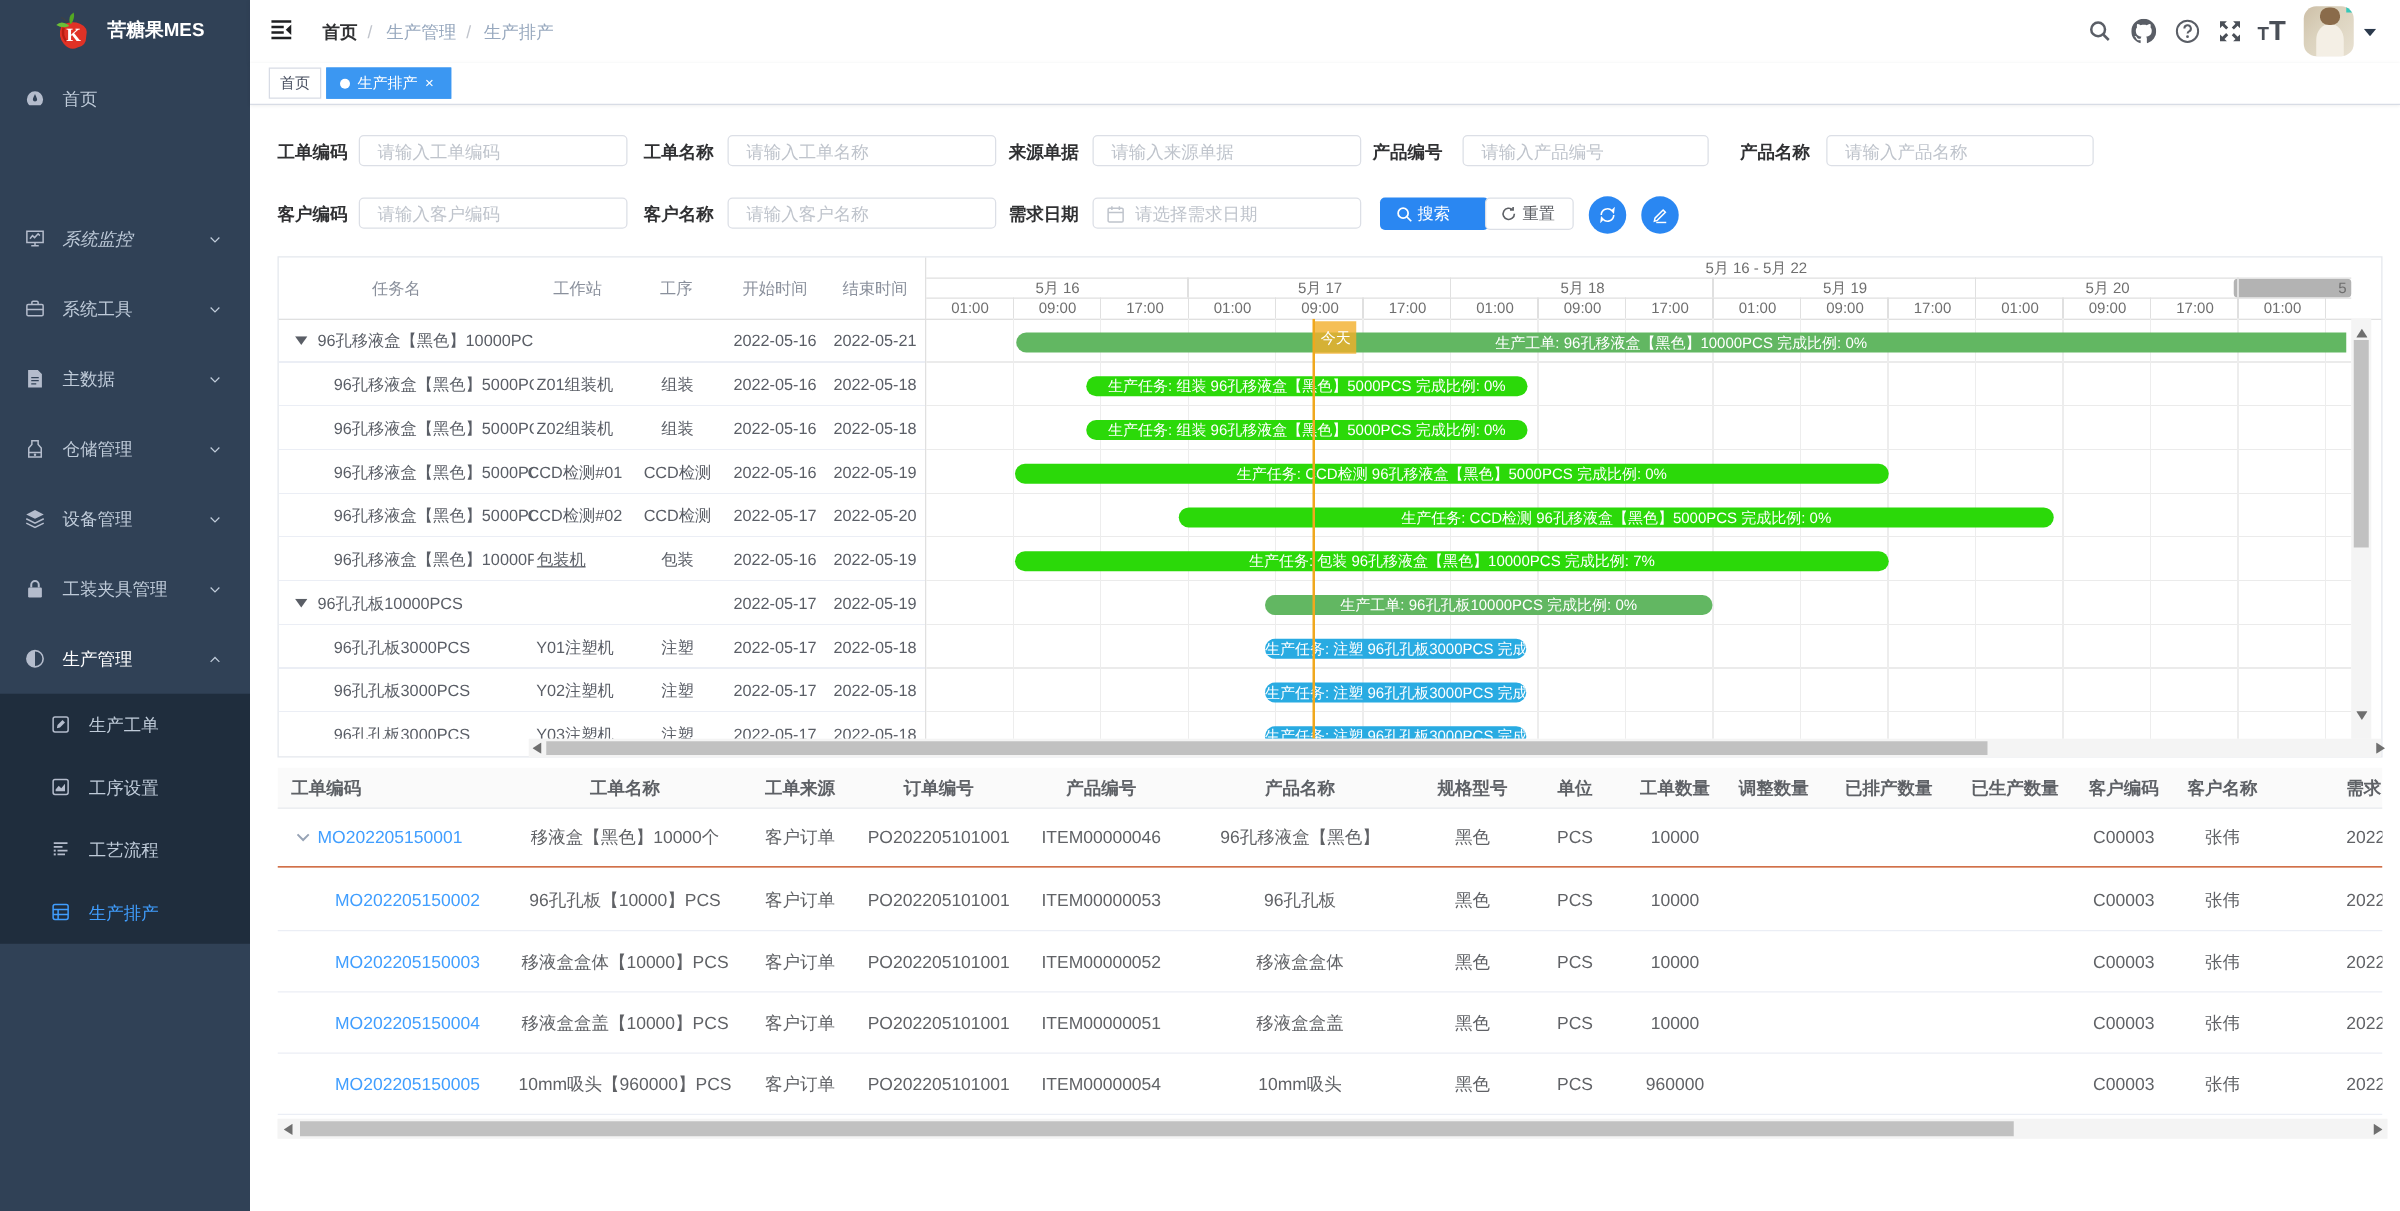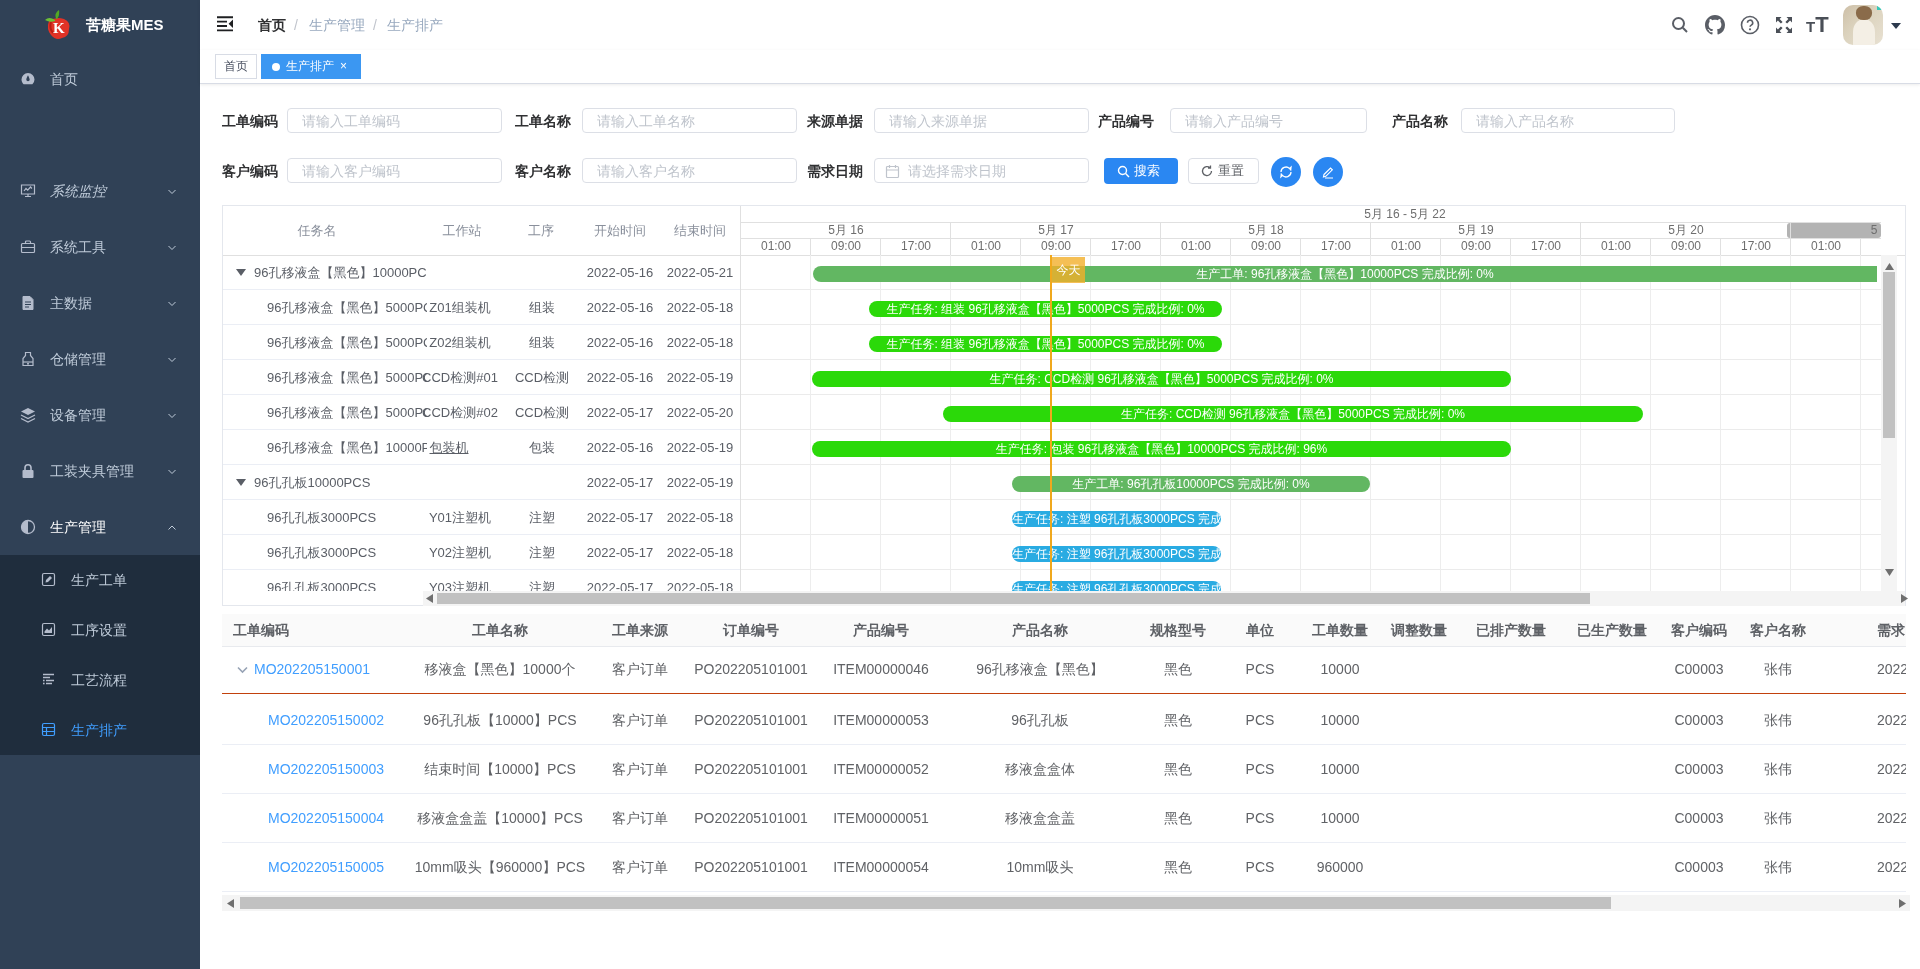--- a/index.html
+++ b/index.html
@@ -232,21 +232,21 @@
  <div class="inp ab" style="left:87px;top:74px;width:215px;">请输入客户编码</div>
  <span class="flabel ab" style="left:315px;top:74px;">客户名称</span>
  <div class="inp ab" style="left:382px;top:74px;width:215px;">请输入客户名称</div>
  <span class="flabel ab" style="left:607px;top:74px;">需求日期</span>
  <div class="inp ab" style="left:674px;top:74px;width:215px;padding-left:33px;">请选择需求日期
    <svg class="ab" style="left:10px;top:5px;" width="15" height="15" viewBox="0 0 15 15">
           <rect x="1.5" y="2.5" width="12" height="11" rx="1" stroke="#bfc4cc" fill="none" stroke-width="1.2"></rect>
           <path d="M1.5 6h12M4.5 1v3M10.5 1v3" stroke="#bfc4cc" stroke-width="1.2"></path>
         </svg>
  </div>
- <div class="ab" style="left:904px;top:74px;width:74px;height:26px;background:#2a87f2;border-radius:4px;color:#fff;font-size:13px;line-height:26px;">
+ <div class="ab" style="left:904px;top:74px;width:74px;height:26px;background:#2a87f2;border-radius:4px;color:#fff;font-size:13px;line-height:26px;padding-left:13px;">
    <svg class="ab" style="left:13px;top:7px;" width="13" height="13" viewBox="0 0 13 13">
           <circle cx="5.5" cy="5.5" r="4" stroke="#fff" stroke-width="1.4" fill="none"></circle>
           <path d="M8.6 8.6 12 12" stroke="#fff" stroke-width="1.4"></path>
         </svg>
    <span class="ab" style="left:30px;">搜索</span>
  </div>
  <div class="ab" style="left:988px;top:74px;width:71px;height:26px;background:#fff;border:1px solid #dcdfe6;border-radius:4px;box-sizing:border-box;color:#5e6166;font-size:13px;line-height:24px;">
    <svg class="ab" style="left:12px;top:6px;" width="12" height="12" viewBox="0 0 12 12">
           <path d="M10.5 6a4.5 4.5 0 1 1-1.4-3.2M9.5 0.5v2.5H7" stroke="#5e6166" stroke-width="1.3" fill="none"></path>
         </svg>
@@ -379,21 +379,21 @@
  <span class="gcell ab" style="left:437px;top:0;width:80px;line-height:35px;">2022-05-18</span>
 </div>
 </div>
 
  <div class="ab" style="left:518px;top:49px;width:1140px;height:336px;overflow:hidden;background:repeating-linear-gradient(to right,transparent 0 69px,#ededed 69px 70px),repeating-linear-gradient(to bottom,transparent 0 34px,#ebebeb 34px 35px);" id="tlbody">
   <div class="bar g" style="left:72px;top:11px;width:1064px;border-radius:9px 0 0 9px;">生产工单: 96孔移液盒【黑色】10000PCS 完成比例: 0%</div>
   <div class="bar t" style="left:128px;top:46px;width:353px;">生产任务: 组装 96孔移液盒【黑色】5000PCS 完成比例: 0%</div>
   <div class="bar t" style="left:128px;top:81px;width:353px;">生产任务: 组装 96孔移液盒【黑色】5000PCS 完成比例: 0%</div>
   <div class="bar t" style="left:71px;top:116px;width:699px;">生产任务: CCD检测 96孔移液盒【黑色】5000PCS 完成比例: 0%</div>
   <div class="bar t" style="left:202px;top:151px;width:700px;">生产任务: CCD检测 96孔移液盒【黑色】5000PCS 完成比例: 0%</div>
-  <div class="bar t" style="left:71px;top:186px;width:699px;">生产任务: 包装 96孔移液盒【黑色】10000PCS 完成比例: 96%</div>
+  <div class="bar t" style="left:71px;top:186px;width:699px;">生产任务: 包装 96孔移液盒【黑色】10000PCS 完成比例: 7%</div>
   <div class="bar g" style="left:271px;top:221px;width:358px;">生产工单: 96孔孔板10000PCS 完成比例: 0%</div>
   <div class="bar b" style="left:271px;top:256px;width:209px;">生产任务: 注塑 96孔孔板3000PCS 完成比例: 0%</div>
   <div class="bar b" style="left:271px;top:291px;width:209px;">生产任务: 注塑 96孔孔板3000PCS 完成比例: 0%</div>
   <div class="bar b" style="left:271px;top:326px;width:209px;">生产任务: 注塑 96孔孔板3000PCS 完成比例: 0%</div>
 
   <div class="ab" style="left:309px;top:0;width:2px;height:336px;background:#f0a81d;"></div>
   <div class="ab" style="left:311px;top:2px;width:33px;height:26px;background:rgba(242,175,42,.8);color:#fff;font-size:12px;line-height:26px;text-align:center;">今天</div>
  </div>
 
  <div class="ab sbtrack" style="left:1658px;top:49px;width:16px;height:336px;"></div>
@@ -459,21 +459,21 @@
  <span class="td ab" style="left:708px;top:0;width:220px;">96孔孔板</span>
  <span class="td ab" style="left:846px;top:0;width:220px;">黑色</span>
  <span class="td ab" style="left:928px;top:0;width:220px;">PCS</span>
  <span class="td ab" style="left:1008px;top:0;width:220px;">10000</span>
  <span class="td ab" style="left:1367px;top:0;width:220px;">C00003</span>
  <span class="td ab" style="left:1446px;top:0;width:220px;">张伟</span>
  <span class="td ab" style="left:1655px;top:0;">2022-05-20</span>
 </div>
 <div class="ab" style="left:0;top:131px;width:1684px;height:49px;border-bottom:1px solid #ebeef5;box-sizing:border-box;">
  <span class="td lnk ab" style="left:46px;top:0;">MO202205150003</span>
- <span class="td ab" style="left:168px;top:0;width:220px;">结束时间【10000】PCS</span>
+ <span class="td ab" style="left:168px;top:0;width:220px;">移液盒盒体【10000】PCS</span>
  <span class="td ab" style="left:308px;top:0;width:220px;">客户订单</span>
  <span class="td ab" style="left:419px;top:0;width:220px;">PO202205101001</span>
  <span class="td ab" style="left:549px;top:0;width:220px;">ITEM00000052</span>
  <span class="td ab" style="left:708px;top:0;width:220px;">移液盒盒体</span>
  <span class="td ab" style="left:846px;top:0;width:220px;">黑色</span>
  <span class="td ab" style="left:928px;top:0;width:220px;">PCS</span>
  <span class="td ab" style="left:1008px;top:0;width:220px;">10000</span>
  <span class="td ab" style="left:1367px;top:0;width:220px;">C00003</span>
  <span class="td ab" style="left:1446px;top:0;width:220px;">张伟</span>
  <span class="td ab" style="left:1655px;top:0;">2022-05-20</span>

